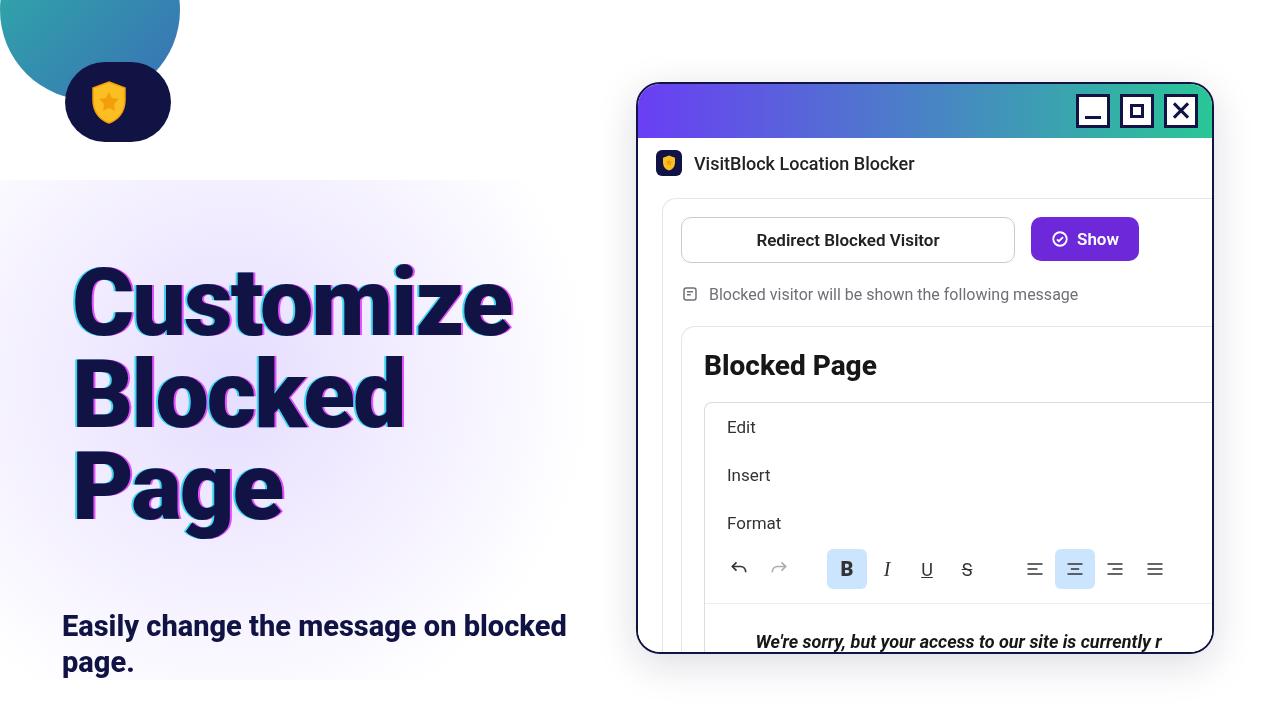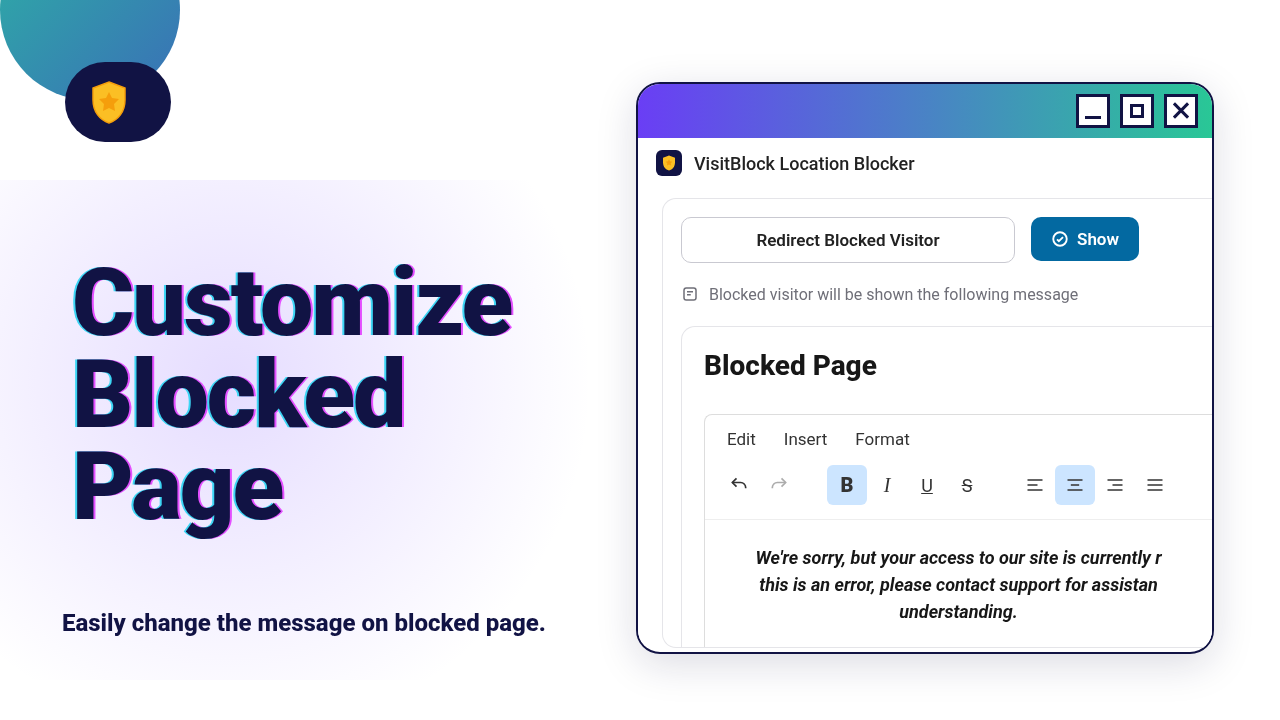--- a/index.html
+++ b/index.html
@@ -30,21 +30,21 @@
   color: #111344;
   letter-spacing: -2px;
   text-shadow:
     -2px 0 0 #3dd6f5,
      2px 0 0 #e34fff;
   z-index: 2;
 }
 
 .subtitle {
   position: absolute; top: 608px; left: 62px; width: 520px;
-  font-size: 24px; font-weight: 800; color: #111344; line-height: 1.25;
+  font-size: 29px; font-weight: 800; color: #111344; line-height: 1.25;
   z-index: 2;
 }
 
 
 .window {
   position: absolute; top: 82px; left: 636px;
   width: 578px; height: 572px;
   border-radius: 24px;
   background: #fff;
   border: 2px solid #111344;
@@ -93,42 +93,42 @@
 }
 .tabs-row { display:flex; gap: 16px; align-items:flex-start;}
 .tab-btn {
   border-radius: 10px;
   padding: 12px 18px;
   font-size: 17px; font-weight: 600;
   text-align: center;
   cursor: pointer;
 }
 .tab-btn.outline { border: 1px solid #c9c9d1; background:#fff; color:#222; width: 334px; }
-.tab-btn.dark { background:#0369a1; color:#fff; display:flex; align-items:center; gap:8px; padding: 12px 20px; }
+.tab-btn.dark { background:#6d28d9; color:#fff; display:flex; align-items:center; gap:8px; padding: 12px 20px; }
 .tab-btn.dark svg { width:18px; height:18px; }
 
 .hint { display:flex; align-items:flex-start; gap: 10px; color:#6f6f78; font-size: 16px; margin-top: 22px; }
 .hint svg { width:18px; height:18px; flex-shrink:0; }
 
 .editor-card {
   margin-top: 22px;
   border: 1px solid #e5e5e9;
   border-radius: 14px 0 0 0;
   border-right: none; border-bottom:none;
   padding: 22px 0 0 22px;
 }
-.editor-title { font-size: 28px; font-weight: 800; color:#171717; margin-bottom: 32px; }
+.editor-title { font-size: 28px; font-weight: 800; color:#171717; margin-bottom: 20px; }
 
 .editor-inner {
   border: 1px solid #ddd;
   border-radius: 8px 0 0 0;
   border-right: none; border-bottom: none;
   overflow:hidden;
 }
-.editor-menus { display:flex; gap: 28px; padding: 14px 22px 10px; font-size: 17px; color:#333; }
+.editor-menus { display:flex; gap: 28px; padding: 14px 22px 10px; font-size: 17px; color:#333;flex-direction:column; }
 .editor-menus span { cursor:pointer; }
 
 .toolbar { display:flex; align-items:center; gap: 0; padding: 6px 14px 14px; border-bottom: 1px solid #eee; }
 .tool-group { display:flex; gap: 0; }
 .tool-btn {
   width: 40px; height: 40px;
   display:flex; align-items:center; justify-content:center;
   cursor:pointer; border-radius: 6px;
   color:#333;
   font-size: 18px;

